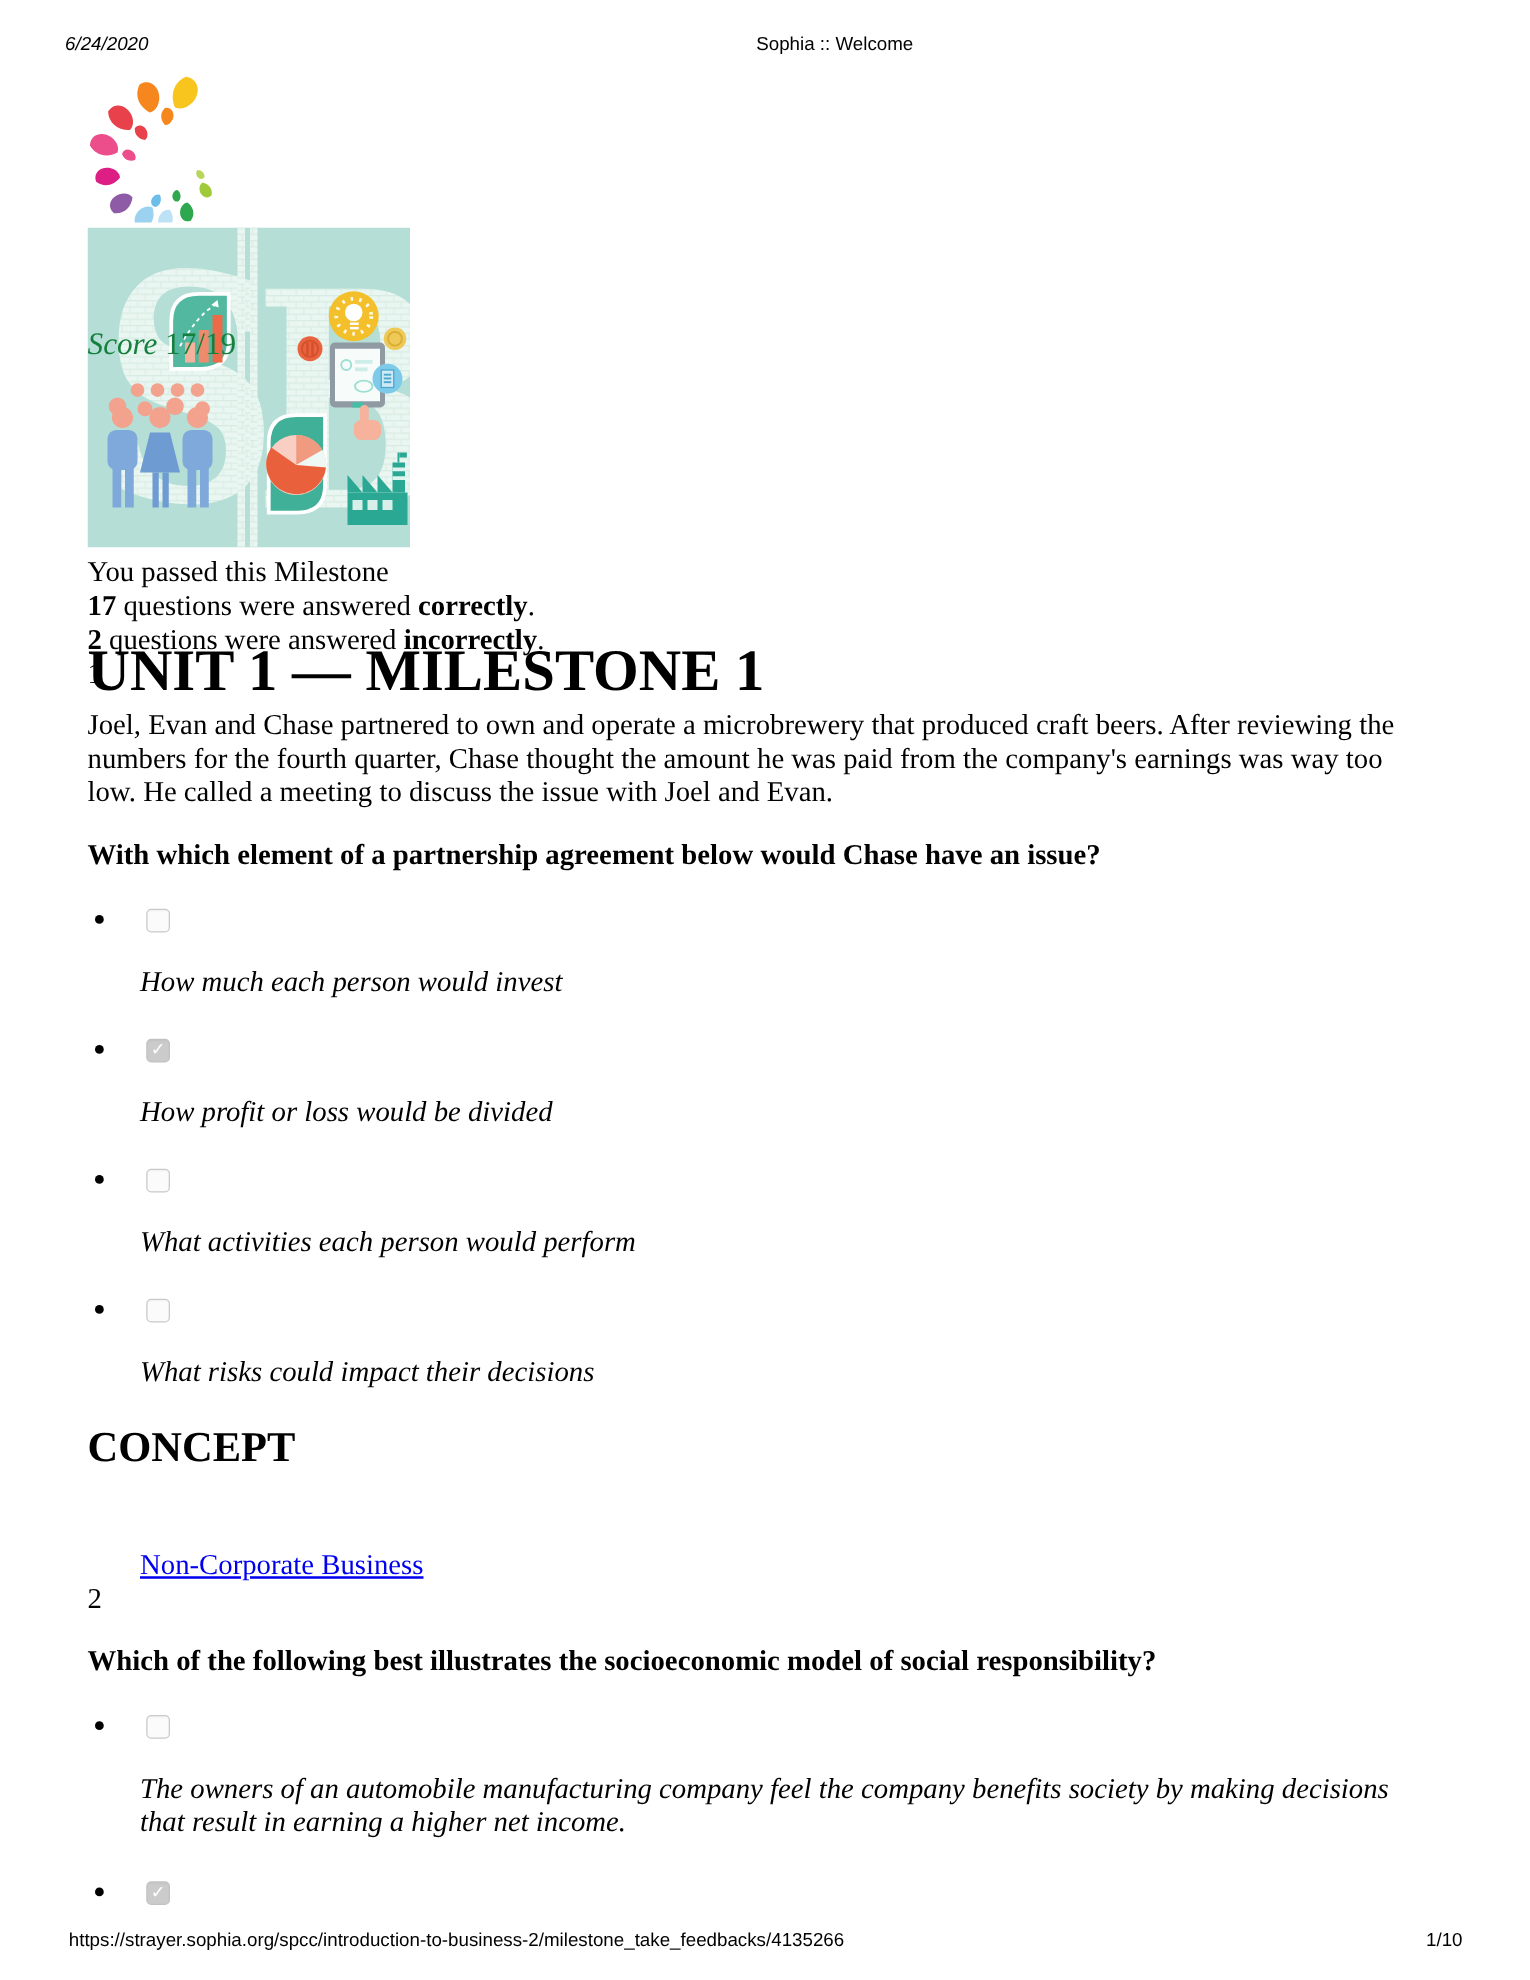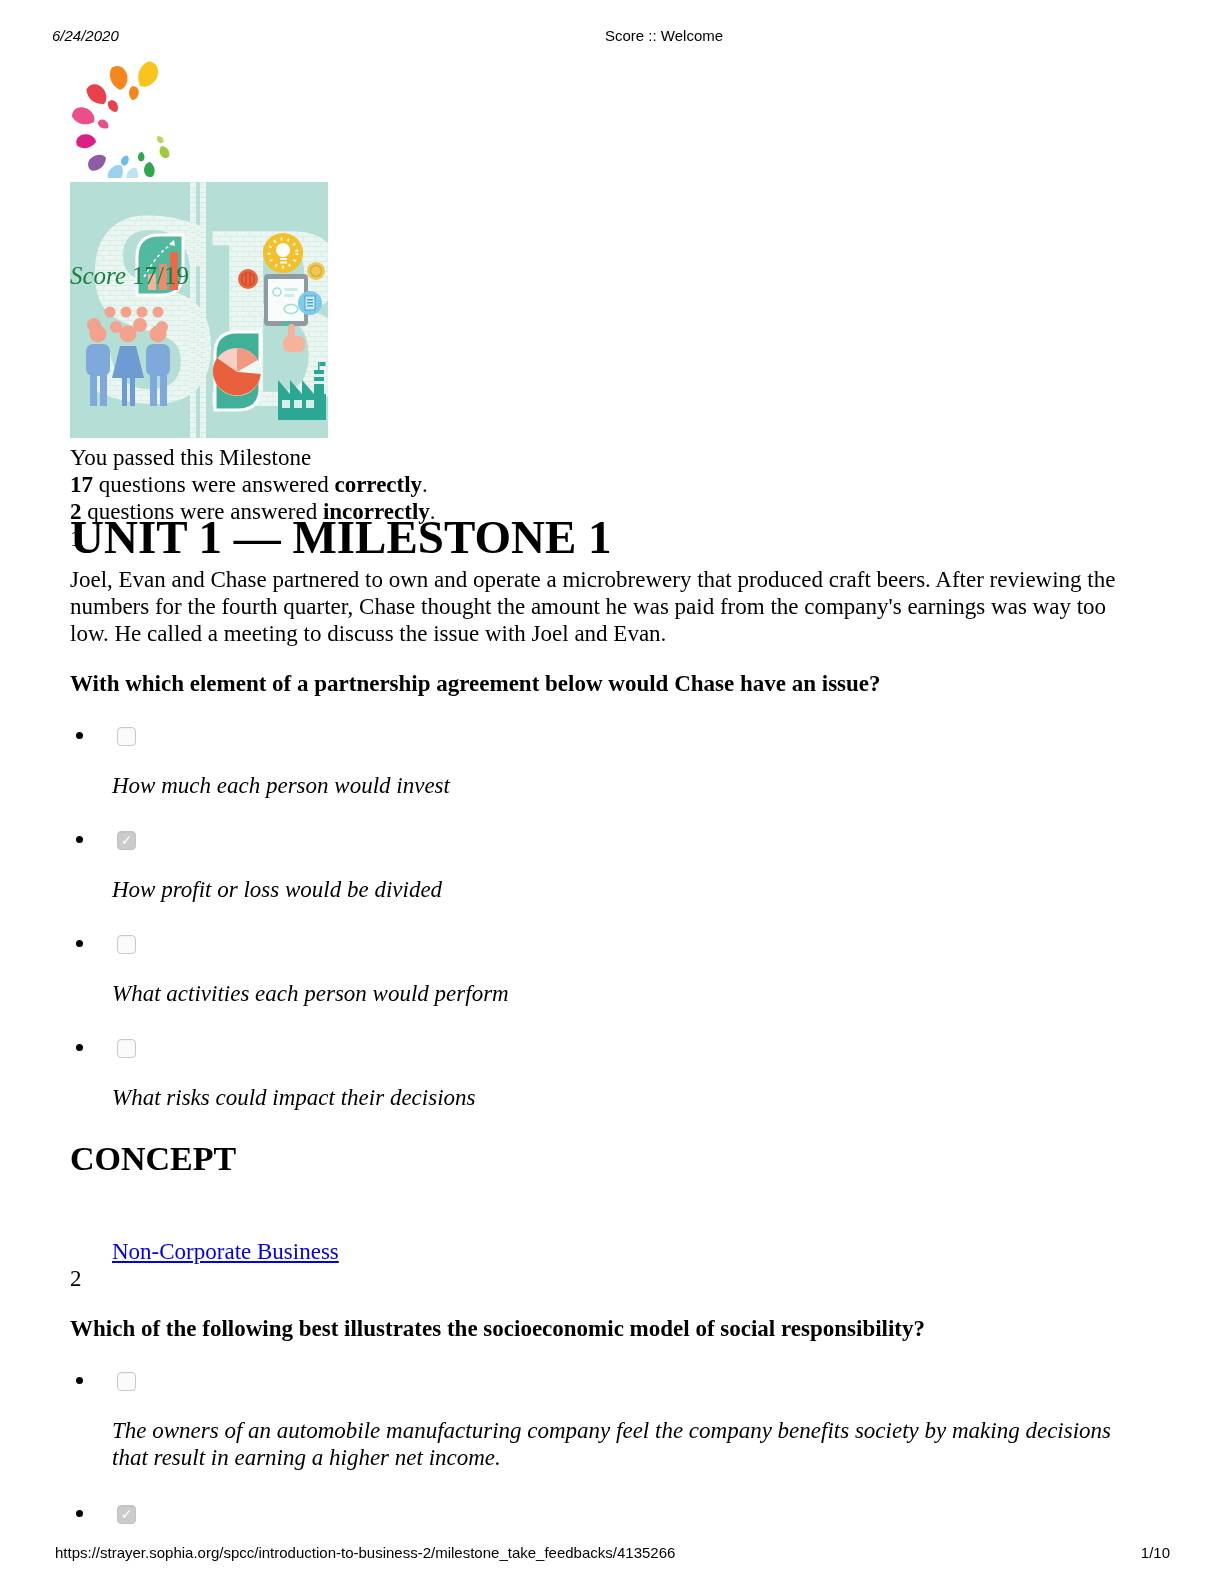--- a/index.html
+++ b/index.html
@@ -41,21 +41,21 @@
   .option-label{margin:24px 0 0 16px;}
   .concept-heading{margin-top:30px;font-size:34px;line-height:36px;font-weight:bold;}
   .concept-link{display:inline-block;margin-top:33px;color:#0000EE;text-decoration:underline;cursor:pointer;margin-left:42px;}
   .qnum{min-height:27px;}
 </style>
 </head>
 <body>
 
 <div class="print-header">
   <span class="ph-date">6/24/2020</span>
-  <span class="ph-title">Score :: Welcome</span>
+  <span class="ph-title">Sophia :: Welcome</span>
 </div>
 
 <div class="content">
 
   
   <svg class="logo" width="104" height="118" viewBox="0 0 104 118">
     <defs>
       <path id="leaf" d="M0,0 C-8,-5 -11,-14 -6,-22 C2,-26 9,-19 8,-10 C7,-4 4,-1 0,0 Z"></path>
     </defs>
     <use href="#leaf" transform="translate(70,26) rotate(35) scale(1.15)" fill="#F7C51E"></use>

